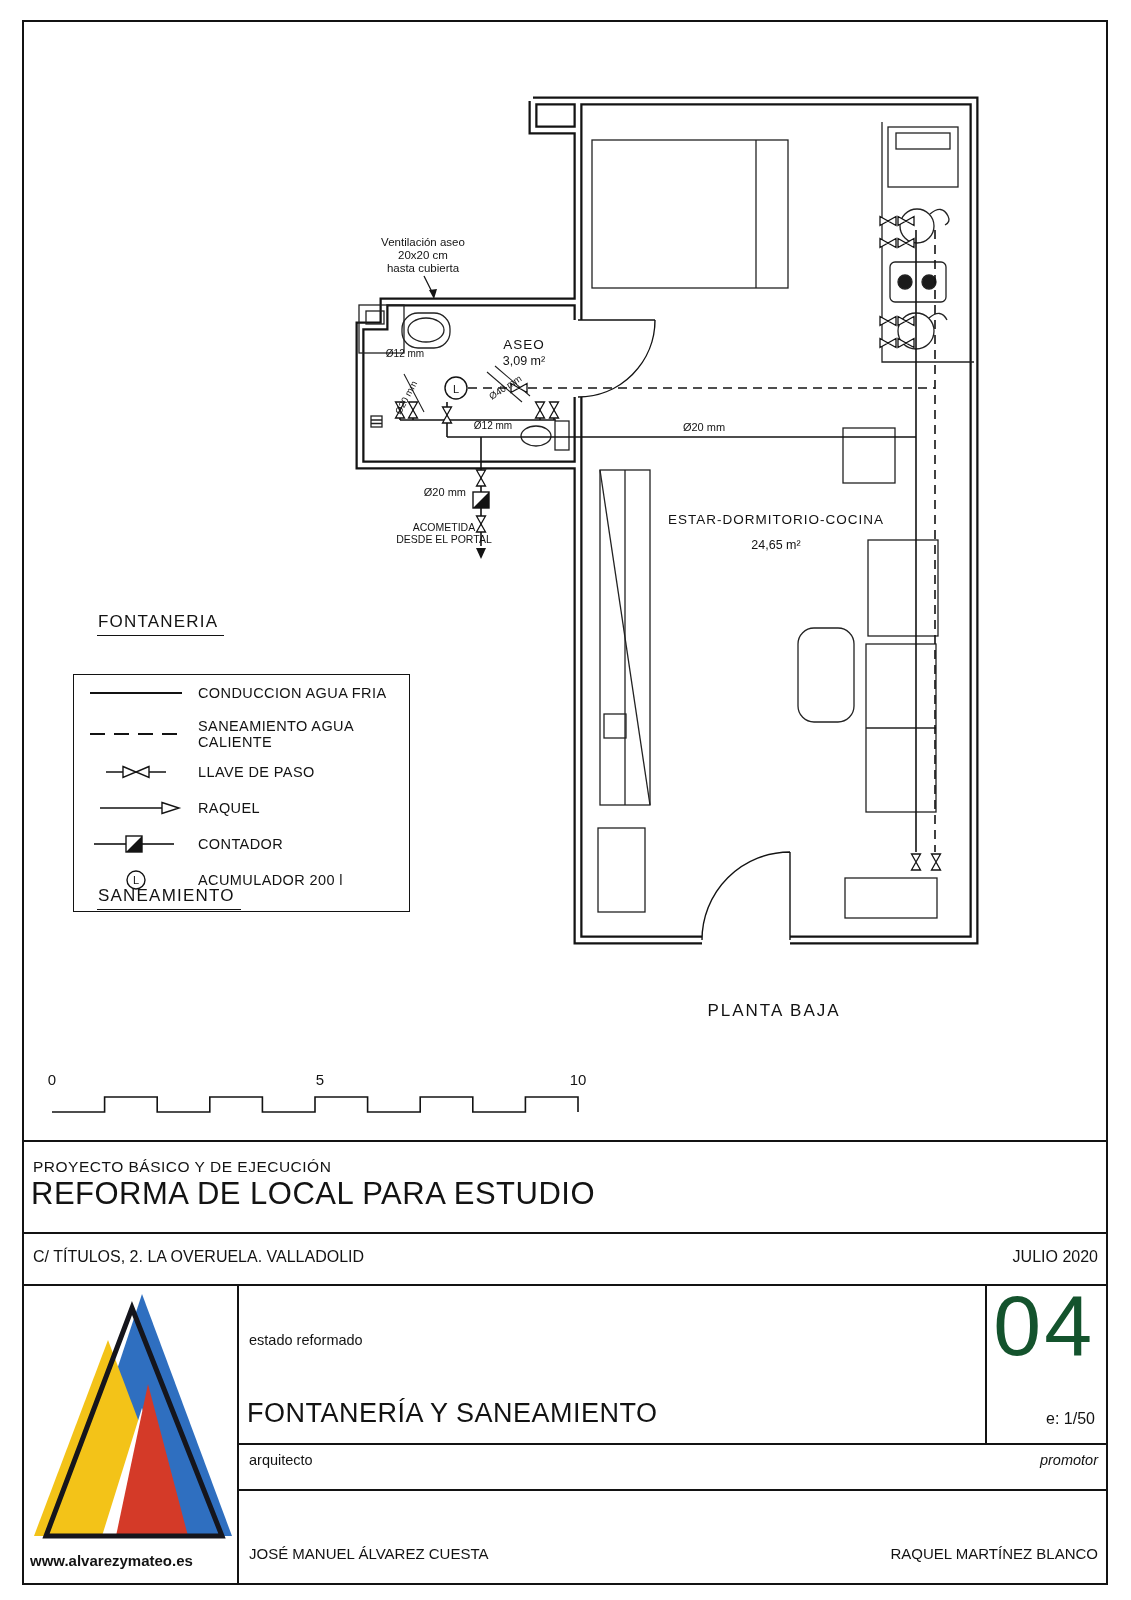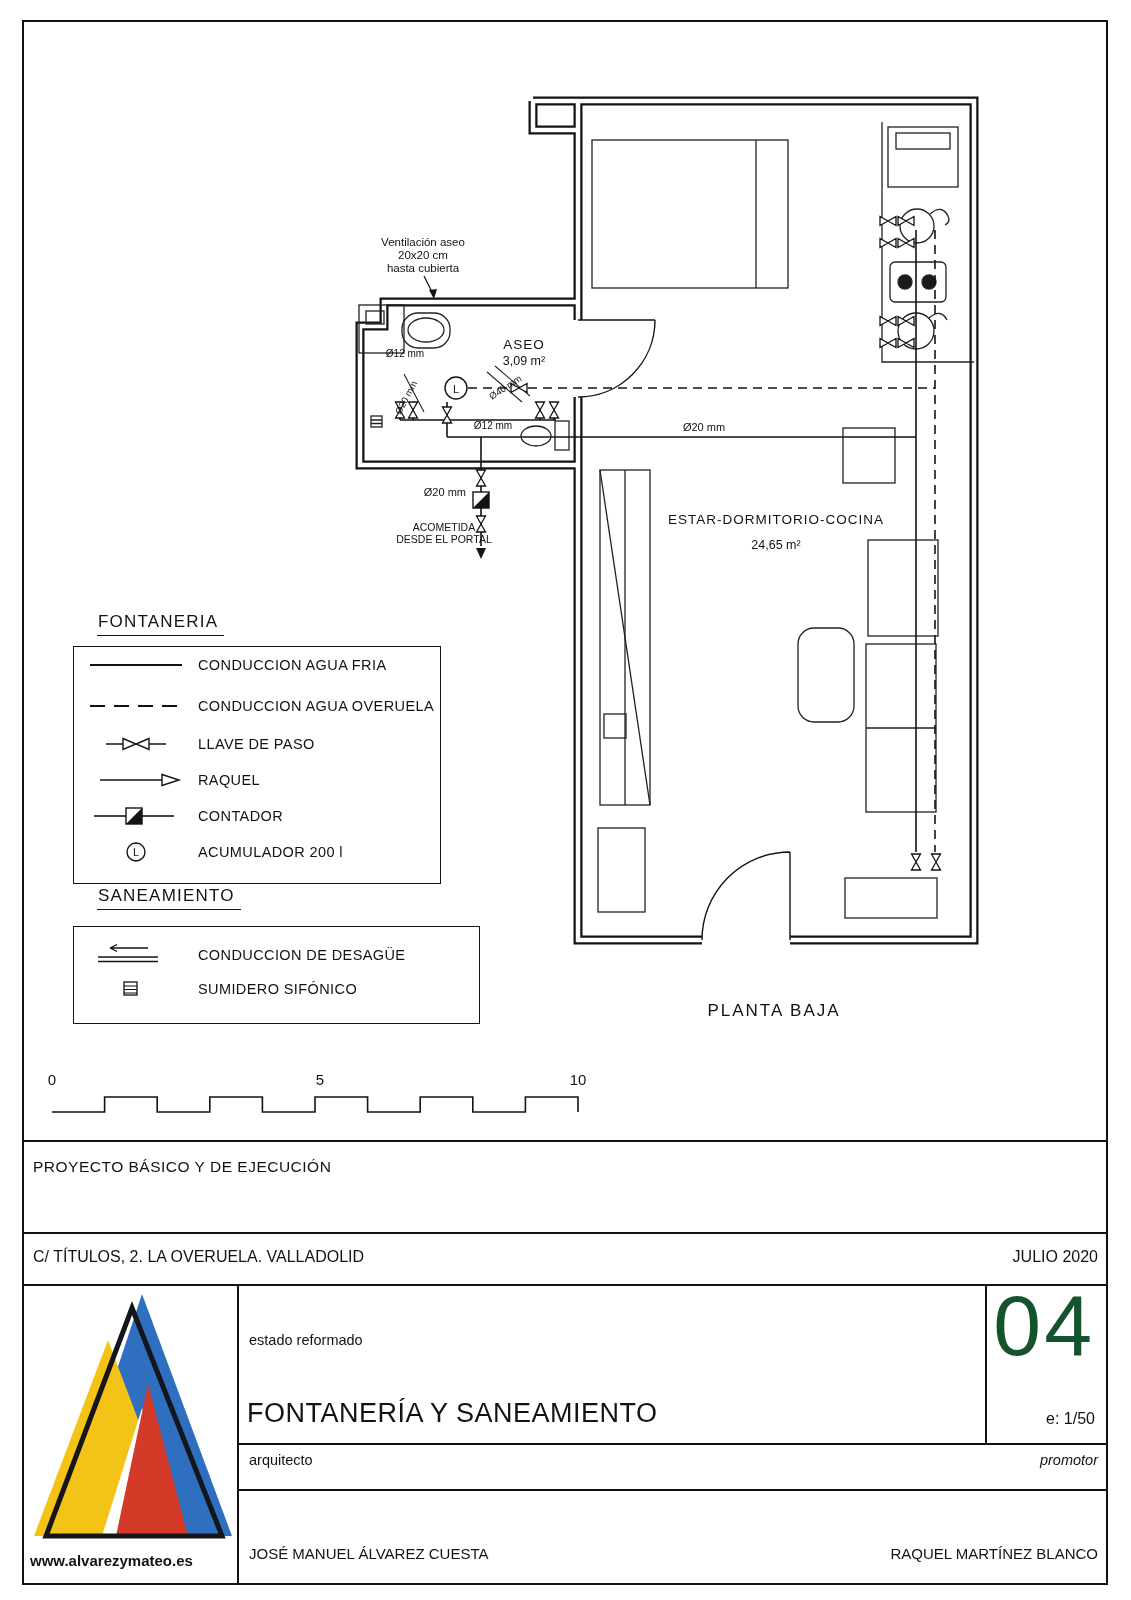--- a/index.html
+++ b/index.html
@@ -169,36 +169,36 @@
     <g>
       <text x="52" y="1085" font-size="15" text-anchor="middle">0</text>
       <text x="320" y="1085" font-size="15" text-anchor="middle">5</text>
       <text x="578" y="1085" font-size="15" text-anchor="middle">10</text>
       <path d="M 52 1112 H 104.6 V 1097 H 157.2 V 1112 H 209.8 V 1097 H 262.4 V 1112 H 315 V 1097 H 367.6 V 1112 H 420.2 V 1097 H 472.8 V 1112 H 525.4 V 1097 H 578 V 1112" fill="none" stroke="#131313" stroke-width="1.6"></path>
     </g>
   </svg>
 
   <div class="legend-title abs" style="left:75px;top:612px;">FONTANERIA</div>
 
-  <div class="legend-box" style="left:73px;top:646px;width:368px;height:238px;">
+  <div class="legend-box" style="left:73px;top:674px;width:337px;height:238px;">
     <div class="lrow" style="top:18px;">
       <span class="lsym">
         <svg width="100" height="22" viewBox="0 0 100 22">
             <line x1="4" y1="11" x2="96" y2="11" stroke="#131313" stroke-width="2"></line>
           </svg>
       </span>
       <span class="llabel">CONDUCCION AGUA FRIA</span>
     </div>
     <div class="lrow" style="top:59px;">
       <span class="lsym">
         <svg width="100" height="22" viewBox="0 0 100 22">
             <line x1="4" y1="11" x2="96" y2="11" stroke="#131313" stroke-width="2" stroke-dasharray="15 9"></line>
           </svg>
       </span>
-      <span class="llabel">CONDUCCION AGUA OVERUELA</span>
+      <span class="llabel">SANEAMIENTO AGUA CALIENTE</span>
     </div>
     <div class="lrow" style="top:97px;">
       <span class="lsym">
         <svg width="100" height="22" viewBox="0 0 100 22">
           <line x1="20" y1="11" x2="80" y2="11" stroke="#131313" stroke-width="1.6"></line>
           <path d="M 37 5.5 L 50 11 L 37 16.5 Z M 63 5.5 L 50 11 L 63 16.5 Z" fill="#ffffff" stroke="#131313" stroke-width="1.4"></path>
         </svg>
       </span>
       <span class="llabel">LLAVE DE PASO</span>
     </div>
@@ -228,51 +228,31 @@
           <circle cx="50" cy="11" r="9" fill="#ffffff" stroke="#131313" stroke-width="1.4"></circle>
           <text x="50" y="15" font-size="11" text-anchor="middle">L</text>
         </svg>
       </span>
       <span class="llabel">ACUMULADOR 200 l</span>
     </div>
   </div>
 
   <div class="legend-title abs" style="left:75px;top:886px;">SANEAMIENTO</div>
 
-  <div class="legend-box" style="left:73px;top:926px;width:407px;height:98px;">
-    <div class="lrow" style="top:28px;">
-      <span class="lsym">
-        <svg width="100" height="22" viewBox="0 0 100 22">
-          <path d="M 24 4 H 62 M 24 4 L 31 .5 M 24 4 L 31 7.5" fill="none" stroke="#131313" stroke-width="1.3"></path>
-          <line x1="12" y1="13" x2="72" y2="13" stroke="#131313" stroke-width="1.3"></line>
-          <line x1="12" y1="17.5" x2="72" y2="17.5" stroke="#131313" stroke-width="1.3"></line>
-        </svg>
-      </span>
-      <span class="llabel">CONDUCCION DE DESAGÜE</span>
-    </div>
-    <div class="lrow" style="top:62px;">
-      <span class="lsym">
-        <svg width="100" height="22" viewBox="0 0 100 22">
-          <rect x="38" y="4" width="13" height="13" fill="#ffffff" stroke="#131313" stroke-width="1.3"></rect>
-          <path d="M 38 8 H 51 M 38 11.5 H 51 M 38 15 H 51" stroke="#131313" stroke-width="1.1"></path>
-        </svg>
-      </span>
-      <span class="llabel">SUMIDERO SIFÓNICO</span>
-    </div>
-  </div>
 
   <div class="hline" style="left:24px;top:1140px;width:1082px;"></div>
   <div class="hline" style="left:24px;top:1232px;width:1082px;"></div>
   <div class="hline" style="left:24px;top:1284px;width:1082px;"></div>
   <div class="vline" style="left:237px;top:1284px;height:299px;"></div>
   <div class="vline" style="left:985px;top:1284px;height:159px;"></div>
   <div class="hline" style="left:237px;top:1443px;width:871px;height:1.6px;"></div>
   <div class="hline" style="left:237px;top:1489px;width:871px;height:1.6px;"></div>
 
   <div class="abs tb-small" style="left:33px;top:1146px;">PROYECTO BÁSICO Y DE EJECUCIÓN</div>
+  <div class="abs tb-big" style="left:31px;top:1176px;">REFORMA DE LOCAL PARA ESTUDIO</div>
 
   <div class="abs" style="left:33px;top:1248px;font-size:16px;">C/ TÍTULOS, 2. LA OVERUELA. VALLADOLID</div>
   <div class="abs" style="right:33px;top:1248px;font-size:16px;">JULIO 2020</div>
 
   <svg class="logo-svg" viewBox="0 0 205 255">
     <polygon points="112,6 202,248 32,248" fill="#2f6fc0"></polygon>
     <polygon points="78,52 152,248 4,248" fill="#f3c318"></polygon>
     <polygon points="112,120 150,248 72,248" fill="#ffffff"></polygon>
     <polygon points="118,96 158,248 86,248" fill="#d43a28"></polygon>
     <polygon points="102,20 192,248 16,248" fill="none" stroke="#15151c" stroke-width="5"></polygon>

